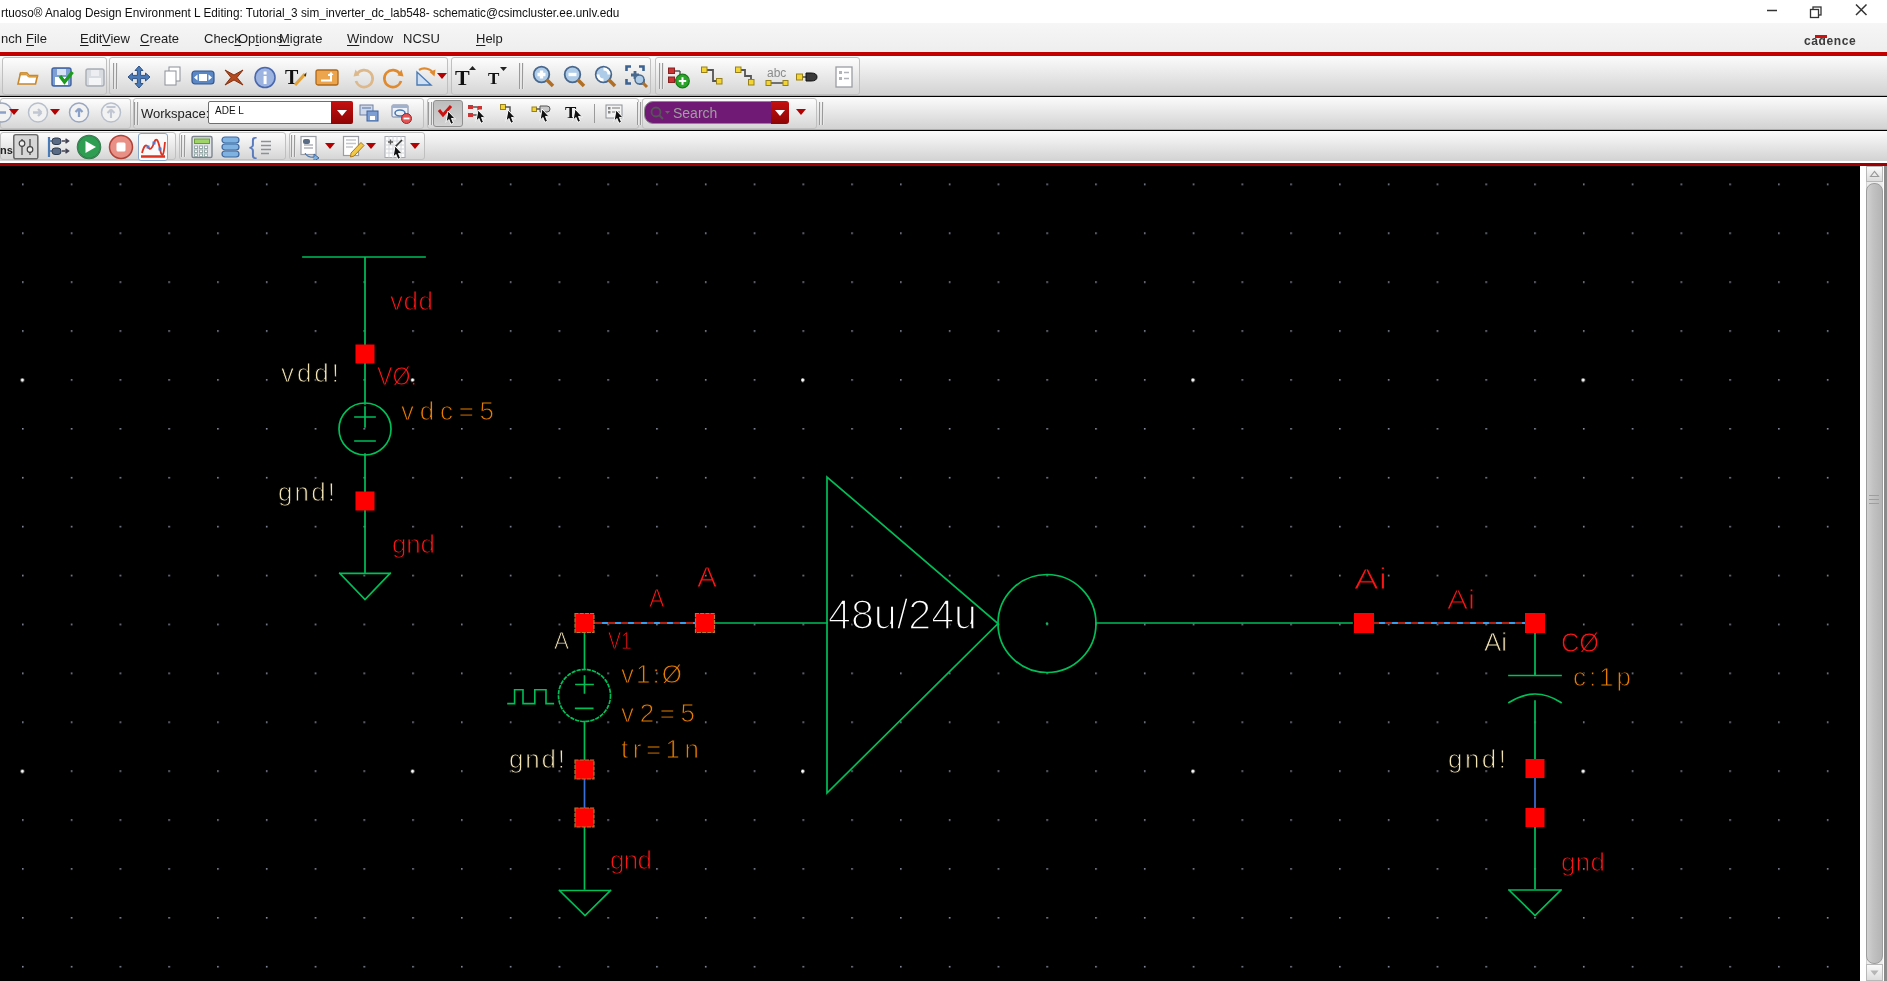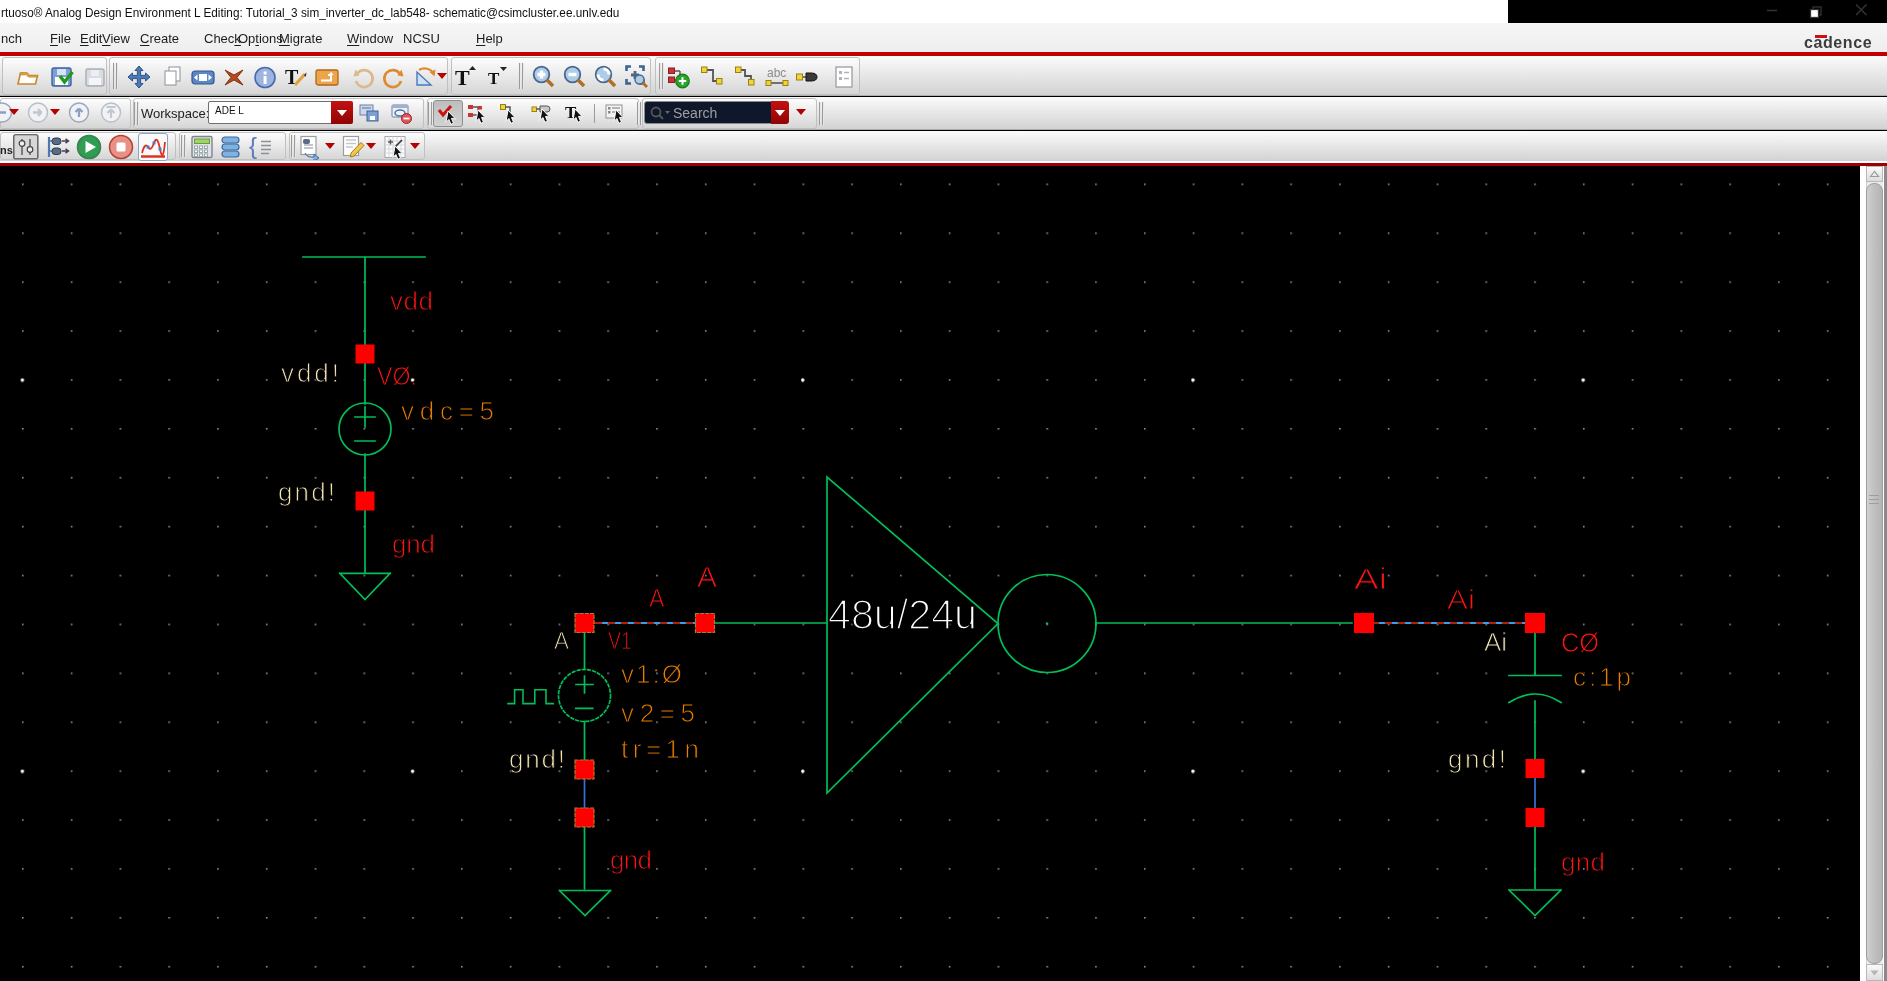--- a/index.html
+++ b/index.html
@@ -1,20 +1,20 @@
 <!DOCTYPE html>
 <html><head>
 <meta charset="utf-8">
 <style>
   * { margin:0; padding:0; box-sizing:border-box; }
   html,body { width:1887px; height:981px; overflow:hidden; background:#000; }
   body { font-family:"Liberation Sans", sans-serif; position:relative; }
   .abs { position:absolute; }
   
-  #titlebar { left:0; top:0; width:1508px; height:23px; background:#ffffff; }
+  #titlebar { left:0; top:0; width:1887px; height:23px; background:#ffffff; }
   #titletext { left:1px; top:5px; font-size:13px; color:#101010; white-space:nowrap;
                transform:scaleX(0.905); transform-origin:0 0; }
   
   #menubar { left:0; top:23px; width:1887px; height:29px; background:linear-gradient(#f6f6f6,#eeeeee); }
   .mi { position:absolute; top:8px; font-size:13px; color:#1c1c1c; white-space:nowrap; }
   .mi u { text-decoration:underline; text-underline-offset:2px; }
   #redline { left:0; top:52px; width:1887px; height:4px; background:#c30000; }
   
   .tbrow { left:0; width:1887px; background:linear-gradient(#fbfbfb,#d2d2d2); }
   #tb1 { top:56px; height:40px; border-bottom:1px solid #aeaeae; }
@@ -44,31 +44,31 @@
     <div class="abs" id="titletext">rtuoso® Analog Design Environment L Editing: Tutorial_3 sim_inverter_dc_lab548- schematic@csimcluster.ee.unlv.edu</div>
     <svg class="abs" style="left:1756px;top:0;width:131px;height:23px" viewBox="0 0 131 23">
       <path d="M11 10.5h10" stroke="#333" stroke-width="1.5" fill="none"></path>
       <rect x="57" y="7" width="8" height="8" fill="none" stroke="#333" stroke-width="1.3"></rect>
       <rect x="54.5" y="9.5" width="8" height="8" fill="#fff" stroke="#333" stroke-width="1.3"></rect>
       <path d="M100 4.5l10.5 10.5M110.5 4.5L100 15" stroke="#333" stroke-width="1.5" fill="none"></path>
     </svg>
   </div>
   <div class="abs" id="menubar">
     <span class="mi" style="left:1px">nch</span>
-    <span class="mi" style="left:50px"><u>F</u>ile</span>
+    <span class="mi" style="left:26px"><u>F</u>ile</span>
     <span class="mi" style="left:80px"><u>E</u>dit</span>
     <span class="mi" style="left:102px"><u>V</u>iew</span>
     <span class="mi" style="left:140px"><u>C</u>reate</span>
     <span class="mi" style="left:204px">Chec<u>k</u></span>
     <span class="mi" style="left:238px">Op<u>t</u>ions</span>
     <span class="mi" style="left:279px"><u>M</u>igrate</span>
     <span class="mi" style="left:347px"><u>W</u>indow</span>
     <span class="mi" style="left:403px">NCSU</span>
     <span class="mi" style="left:476px"><u>H</u>elp</span>
-    <div class="abs" style="left:1804px;top:11px;font-size:16px;font-weight:bold;color:#3c3c3c;letter-spacing:0.6px">cadence</div>
+    <div class="abs" style="left:1804px;top:11px;font-size:12px;font-weight:bold;color:#3c3c3c;letter-spacing:0.6px">cadence</div>
     <div class="abs" style="left:1815px;top:12px;width:12px;height:2.5px;background:#cc1111"></div>
   </div>
   <div class="abs" id="redline"></div>
   <div class="abs tbrow" id="tb1"></div>
   <div class="abs tbrow" id="tb2"></div>
   <div class="abs tbrow" id="tb3"></div>
   <div class="abs" id="divider1"></div>
   <div class="abs" id="divider2"></div>
 
   <div id="iconhost">
@@ -282,21 +282,21 @@
     </svg>
 <div class="abs" style="left:594px;top:104px;width:1px;height:19px;background:#9a9a9a"></div>
 <svg class="icon" style="left:604px;top:102px" width="26" height="26">
       <rect x="2" y="3" width="16" height="13" fill="#f4f4f4" stroke="#8d9097"></rect>
       <rect x="4" y="5" width="2.5" height="2.5" fill="#888"></rect>
       <path d="M8 6 h8" stroke="#999" stroke-width="1.4"></path>
       <rect x="4" y="9" width="2.5" height="2.5" fill="#888"></rect>
       <path d="M8 10 h8" stroke="#999" stroke-width="1.4"></path>
       <path d="M12 8 l7.5 8 l-4 -0.6 l2 4.8 l-2.6 1.1 l-2 -4.8 l-2.9 2.9 Z" fill="#111" stroke="#fff" stroke-width="1"></path>
     </svg>
-<div class="abs" style="left:644px;top:101px;width:144px;height:23px;background:#0f172a;border:1px solid #8a8a8a;border-radius:3px">
+<div class="abs" style="left:644px;top:101px;width:144px;height:23px;background:#701a75;border:1px solid #8a8a8a;border-radius:9px">
       <svg class="abs" style="left:4px;top:3px" width="24" height="17">
         <circle cx="7" cy="7" r="4.5" fill="none" stroke="#555" stroke-width="1.8"></circle>
         <path d="M10.3 10.3 L14 14" stroke="#555" stroke-width="2"></path>
         <path d="M16 6 l2.5 3 l2.5 -3 Z" fill="#666"></path>
       </svg>
       <div class="abs" style="left:28px;top:3px;font-size:14px;color:#9f9f9f">Search</div>
       <div class="abs" style="left:126px;top:-1px;width:18px;height:23px;background:linear-gradient(#c61010,#8f0404);border-radius:0 3px 3px 0"><svg width="18" height="23">
           <path d="M4 9 L9 15 L14 9 Z" fill="#fff"></path>
         </svg></div>
     </div>

